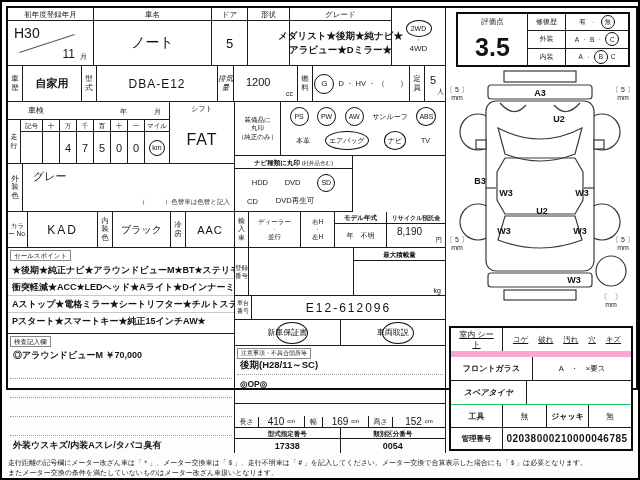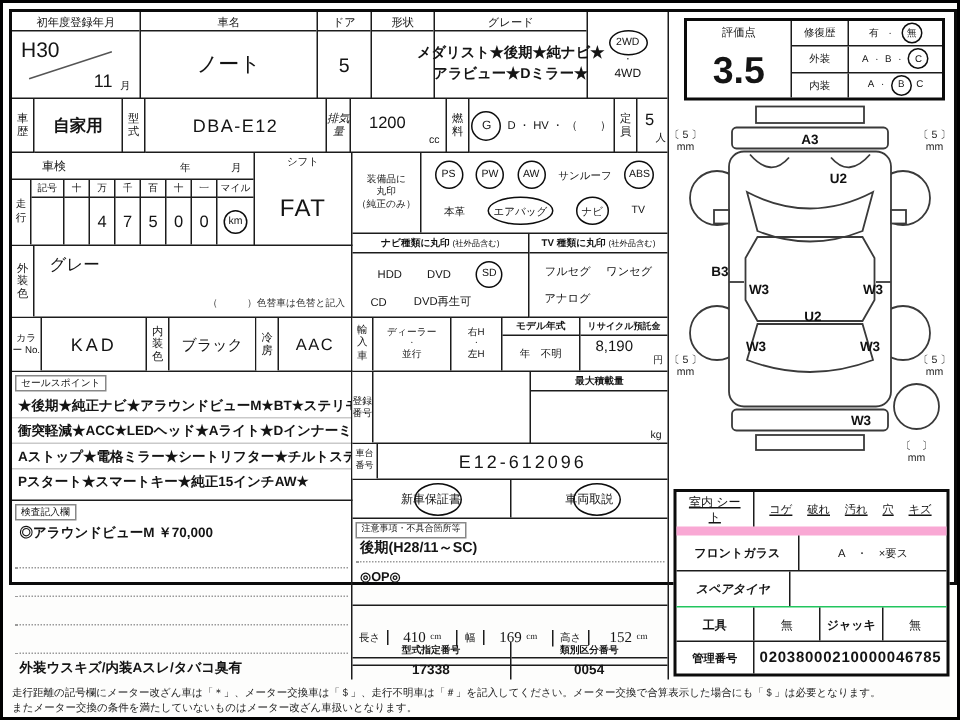--- a/index.html
+++ b/index.html
@@ -199,35 +199,20 @@
         <span>HDD</span>
         <span>DVD</span>
         <span class="circ" style="min-width:18px;height:18px;">SD</span>
       </div>
       <div style="display:flex;justify-content:flex-start;gap:18px;padding-left:12px;align-items:center;">
         <span>CD</span>
         <span>DVD再生可</span>
       </div>
     </div>
   </div>
-  <div class="abs cell b-b" style="left:345px;top:148px;width:92px;height:56px;">
-    <div class="hd" style="font-size:6.5px;font-weight:bold;">
-      <span>TV 種類に丸印</span>
-      <span style="font-weight:normal;font-size:5.5px;">(社外品含む)</span>
-    </div>
-    <div style="flex:1;display:flex;flex-direction:column;justify-content:space-evenly;font-size:7.5px;">
-      <div style="display:flex;justify-content:space-evenly;">
-        <span>フルセグ</span>
-        <span>ワンセグ</span>
-      </div>
-      <div style="display:flex;padding-left:10px;">
-        <span>アナログ</span>
-      </div>
-    </div>
-  </div>
 
   <div class="abs b-b" style="left:227px;top:204px;width:210px;height:36px;display:flex;">
     <div class="vlabel" style="width:14px;font-size:7px;">輸入車</div>
     <div class="cen b-r" style="width:52px;flex-direction:column;font-size:6.5px;line-height:1.25;">
       <span>ディーラー</span>
       <span style="font-size:5px;">・</span>
       <span>並行</span>
     </div>
     <div class="cen b-r" style="width:34px;flex-direction:column;font-size:6.5px;line-height:1.25;">
       <span>右H</span>
@@ -275,21 +260,21 @@
     </div>
   </div>
 
   <div class="abs b-b" style="left:227px;top:338px;width:210px;height:58px;">
     <div class="tagbox" style="font-size:6px;">注意事項・不具合箇所等</div>
     <div style="padding:13px 4px 0 5px;font-size:9.5px;font-weight:bold;">後期(H28/11～SC)</div>
     <div class="dotted" style="margin:2px 2px 0 2px;height:1px;"></div>
     <div style="padding:4px 4px 0 5px;font-size:8.5px;font-weight:bold;">◎OP◎</div>
   </div>
 
-  <div class="abs b-b" style="left:227px;top:412px;width:210px;height:24px;display:flex;align-items:flex-start;font-family:Liberation Serif, serif;">
+  <div class="abs b-b" style="left:227px;top:396px;width:210px;height:24px;display:flex;align-items:flex-end;">
     <div class="cen b-r" style="width:24px;font-size:7px;">長さ</div>
     <div class="cen b-r" style="width:46px;gap:3px;">
       <span style="font-size:10px;">410</span>
       <span style="font-size:6px;align-self:flex-end;padding-bottom:3px;">cm</span>
     </div>
     <div class="cen b-r" style="width:18px;font-size:7px;">幅</div>
     <div class="cen b-r" style="width:46px;gap:3px;">
       <span style="font-size:10px;">169</span>
       <span style="font-size:6px;align-self:flex-end;padding-bottom:3px;">cm</span>
     </div>

